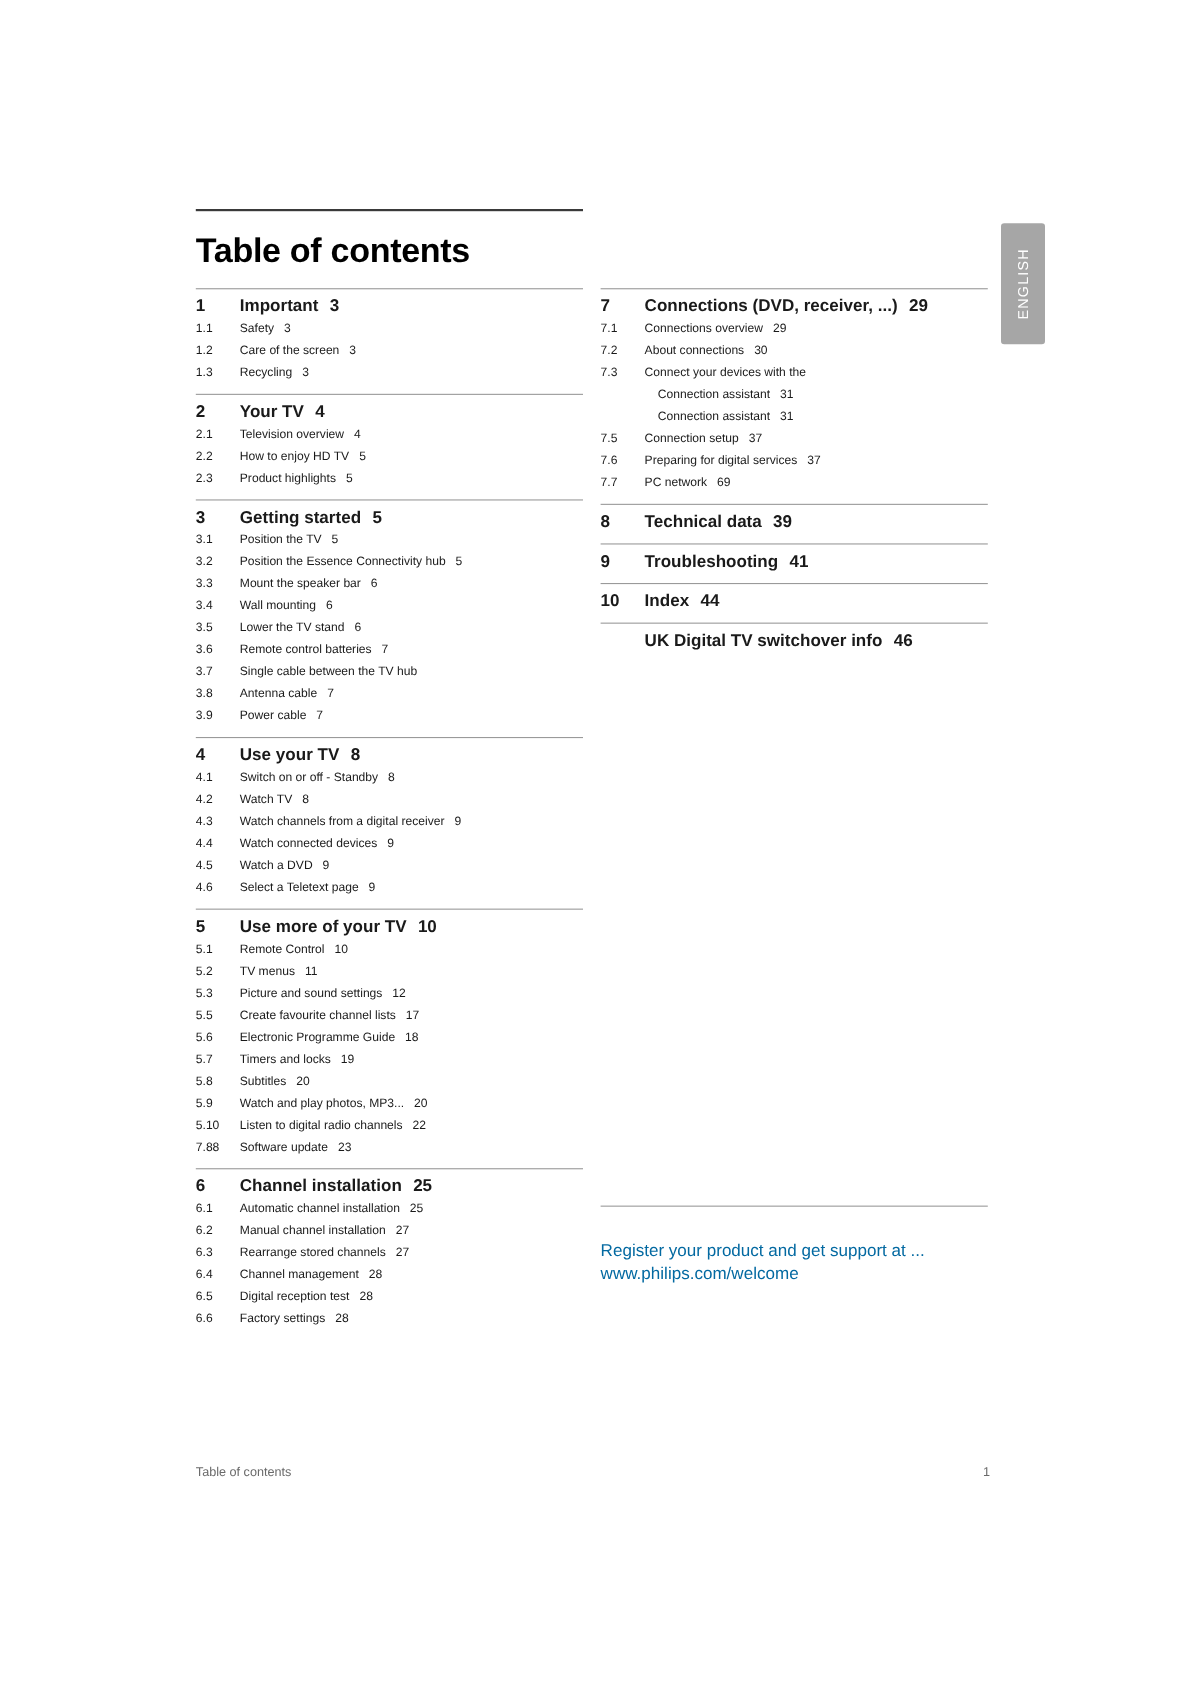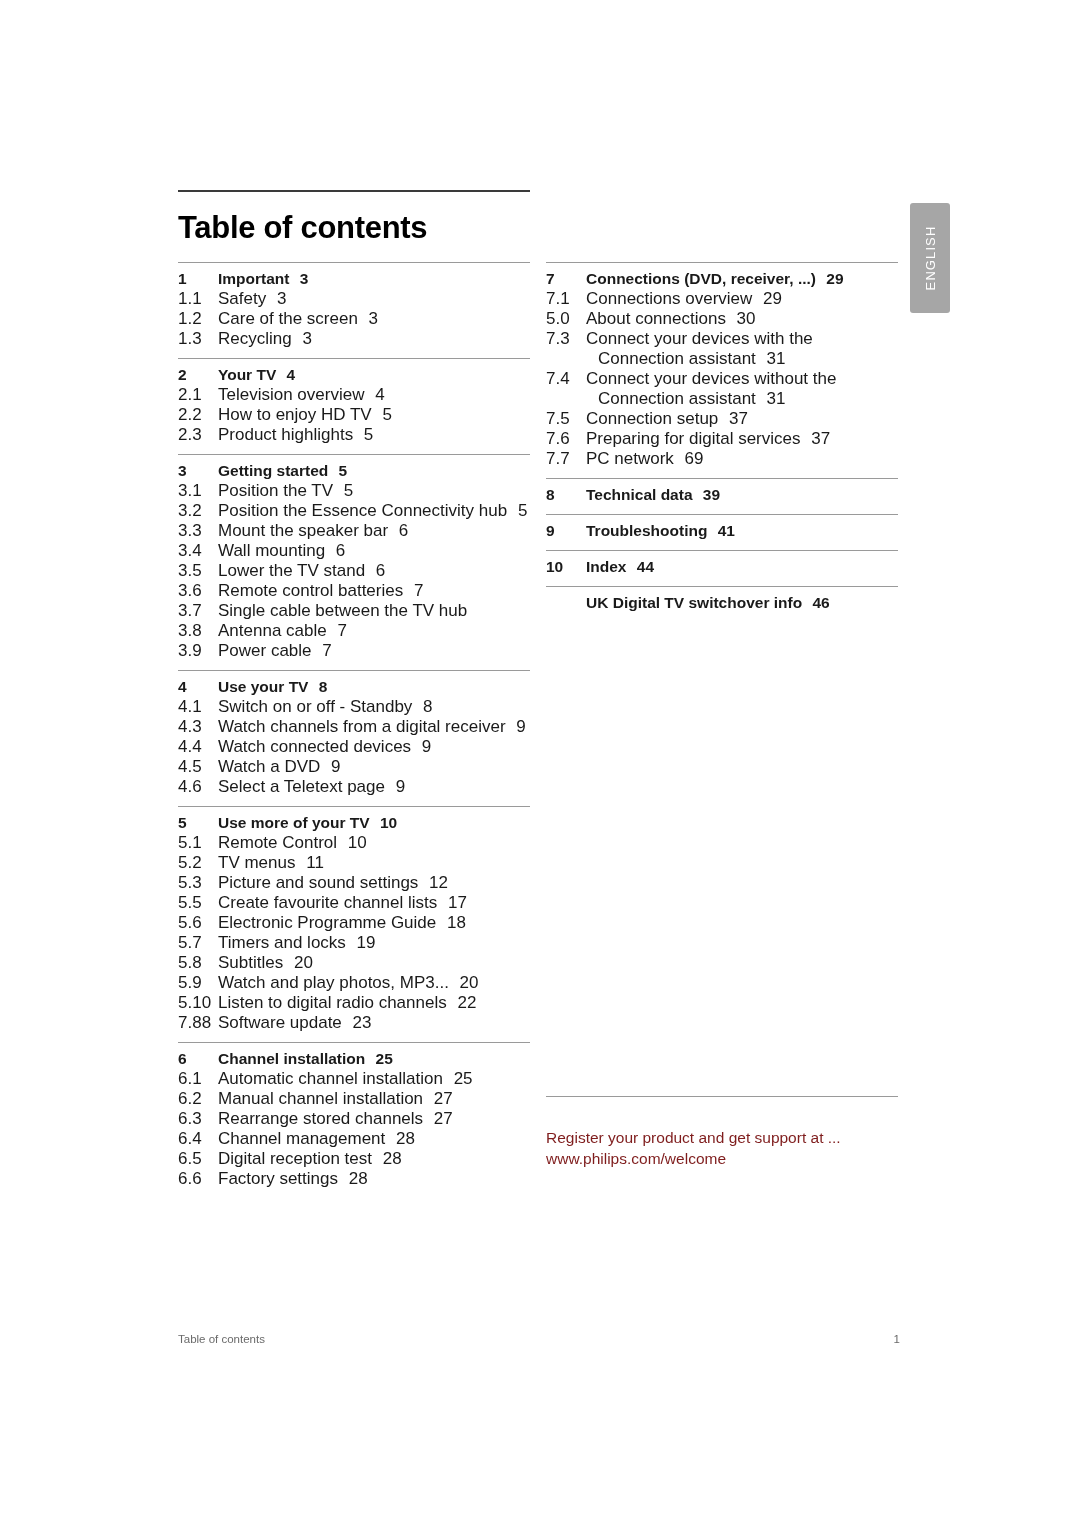--- a/index.html
+++ b/index.html
@@ -91,21 +91,21 @@
   .group:first-child .group-rule {
     margin-top: 0;
   }
   .group + .group {
     margin-top: 9px;
   }
 
   .entry {
     display: flex;
     align-items: baseline;
-    font-size: 17px;
+    font-size: 11px;
     line-height: 20px;
     color: #1a1a1a;
   }
   .entry .num {
     flex: 0 0 40px;
     width: 40px;
     font-family: "Liberation Sans", sans-serif;
   }
   .entry .txt {
     flex: 1 1 auto;
@@ -132,21 +132,21 @@
   }
   .register .reg-rule {
     height: 0;
     border-top: 1.6px solid #9a9a9a;
     width: 352px;
   }
   .register .reg-text {
     padding-top: 30px;
     font-size: 15.5px;
     line-height: 21px;
-    color: #7f1d1d;
+    color: #0369a1;
   }
   .register .reg-line { display: block; }
 
   
   .footer {
     position: absolute;
     left: 0;
     top: 1333px;
     width: 722px;
     display: flex;
@@ -255,20 +255,24 @@
         <div class="group-rule"></div>
         <div class="entry head">
           <span class="num">4</span>
           <span class="txt">Use your TV<span class="pg"> 8</span></span>
         </div>
         <div class="entry">
           <span class="num">4.1</span>
           <span class="txt">Switch on or off - Standby<span class="pg"> 8</span></span>
         </div>
         <div class="entry">
+          <span class="num">4.2</span>
+          <span class="txt">Watch TV<span class="pg"> 8</span></span>
+        </div>
+        <div class="entry">
           <span class="num">4.3</span>
           <span class="txt">Watch channels from a digital receiver<span class="pg"> 9</span></span>
         </div>
         <div class="entry">
           <span class="num">4.4</span>
           <span class="txt">Watch connected devices<span class="pg"> 9</span></span>
         </div>
         <div class="entry">
           <span class="num">4.5</span>
           <span class="txt">Watch a DVD<span class="pg"> 9</span></span>
@@ -362,34 +366,30 @@
         <div class="group-rule"></div>
         <div class="entry head">
           <span class="num">7</span>
           <span class="txt">Connections (DVD, receiver, ...)<span class="pg"> 29</span></span>
         </div>
         <div class="entry">
           <span class="num">7.1</span>
           <span class="txt">Connections overview<span class="pg"> 29</span></span>
         </div>
         <div class="entry">
-          <span class="num">5.0</span>
+          <span class="num">7.2</span>
           <span class="txt">About connections<span class="pg"> 30</span></span>
         </div>
         <div class="entry">
           <span class="num">7.3</span>
           <span class="txt">Connect your devices with the</span>
         </div>
         <div class="entry cont">
           <span class="num"></span>
           <span class="txt">Connection assistant<span class="pg"> 31</span></span>
-        </div>
-        <div class="entry">
-          <span class="num">7.4</span>
-          <span class="txt">Connect your devices without the</span>
         </div>
         <div class="entry cont">
           <span class="num"></span>
           <span class="txt">Connection assistant<span class="pg"> 31</span></span>
         </div>
         <div class="entry">
           <span class="num">7.5</span>
           <span class="txt">Connection setup<span class="pg"> 37</span></span>
         </div>
         <div class="entry">

